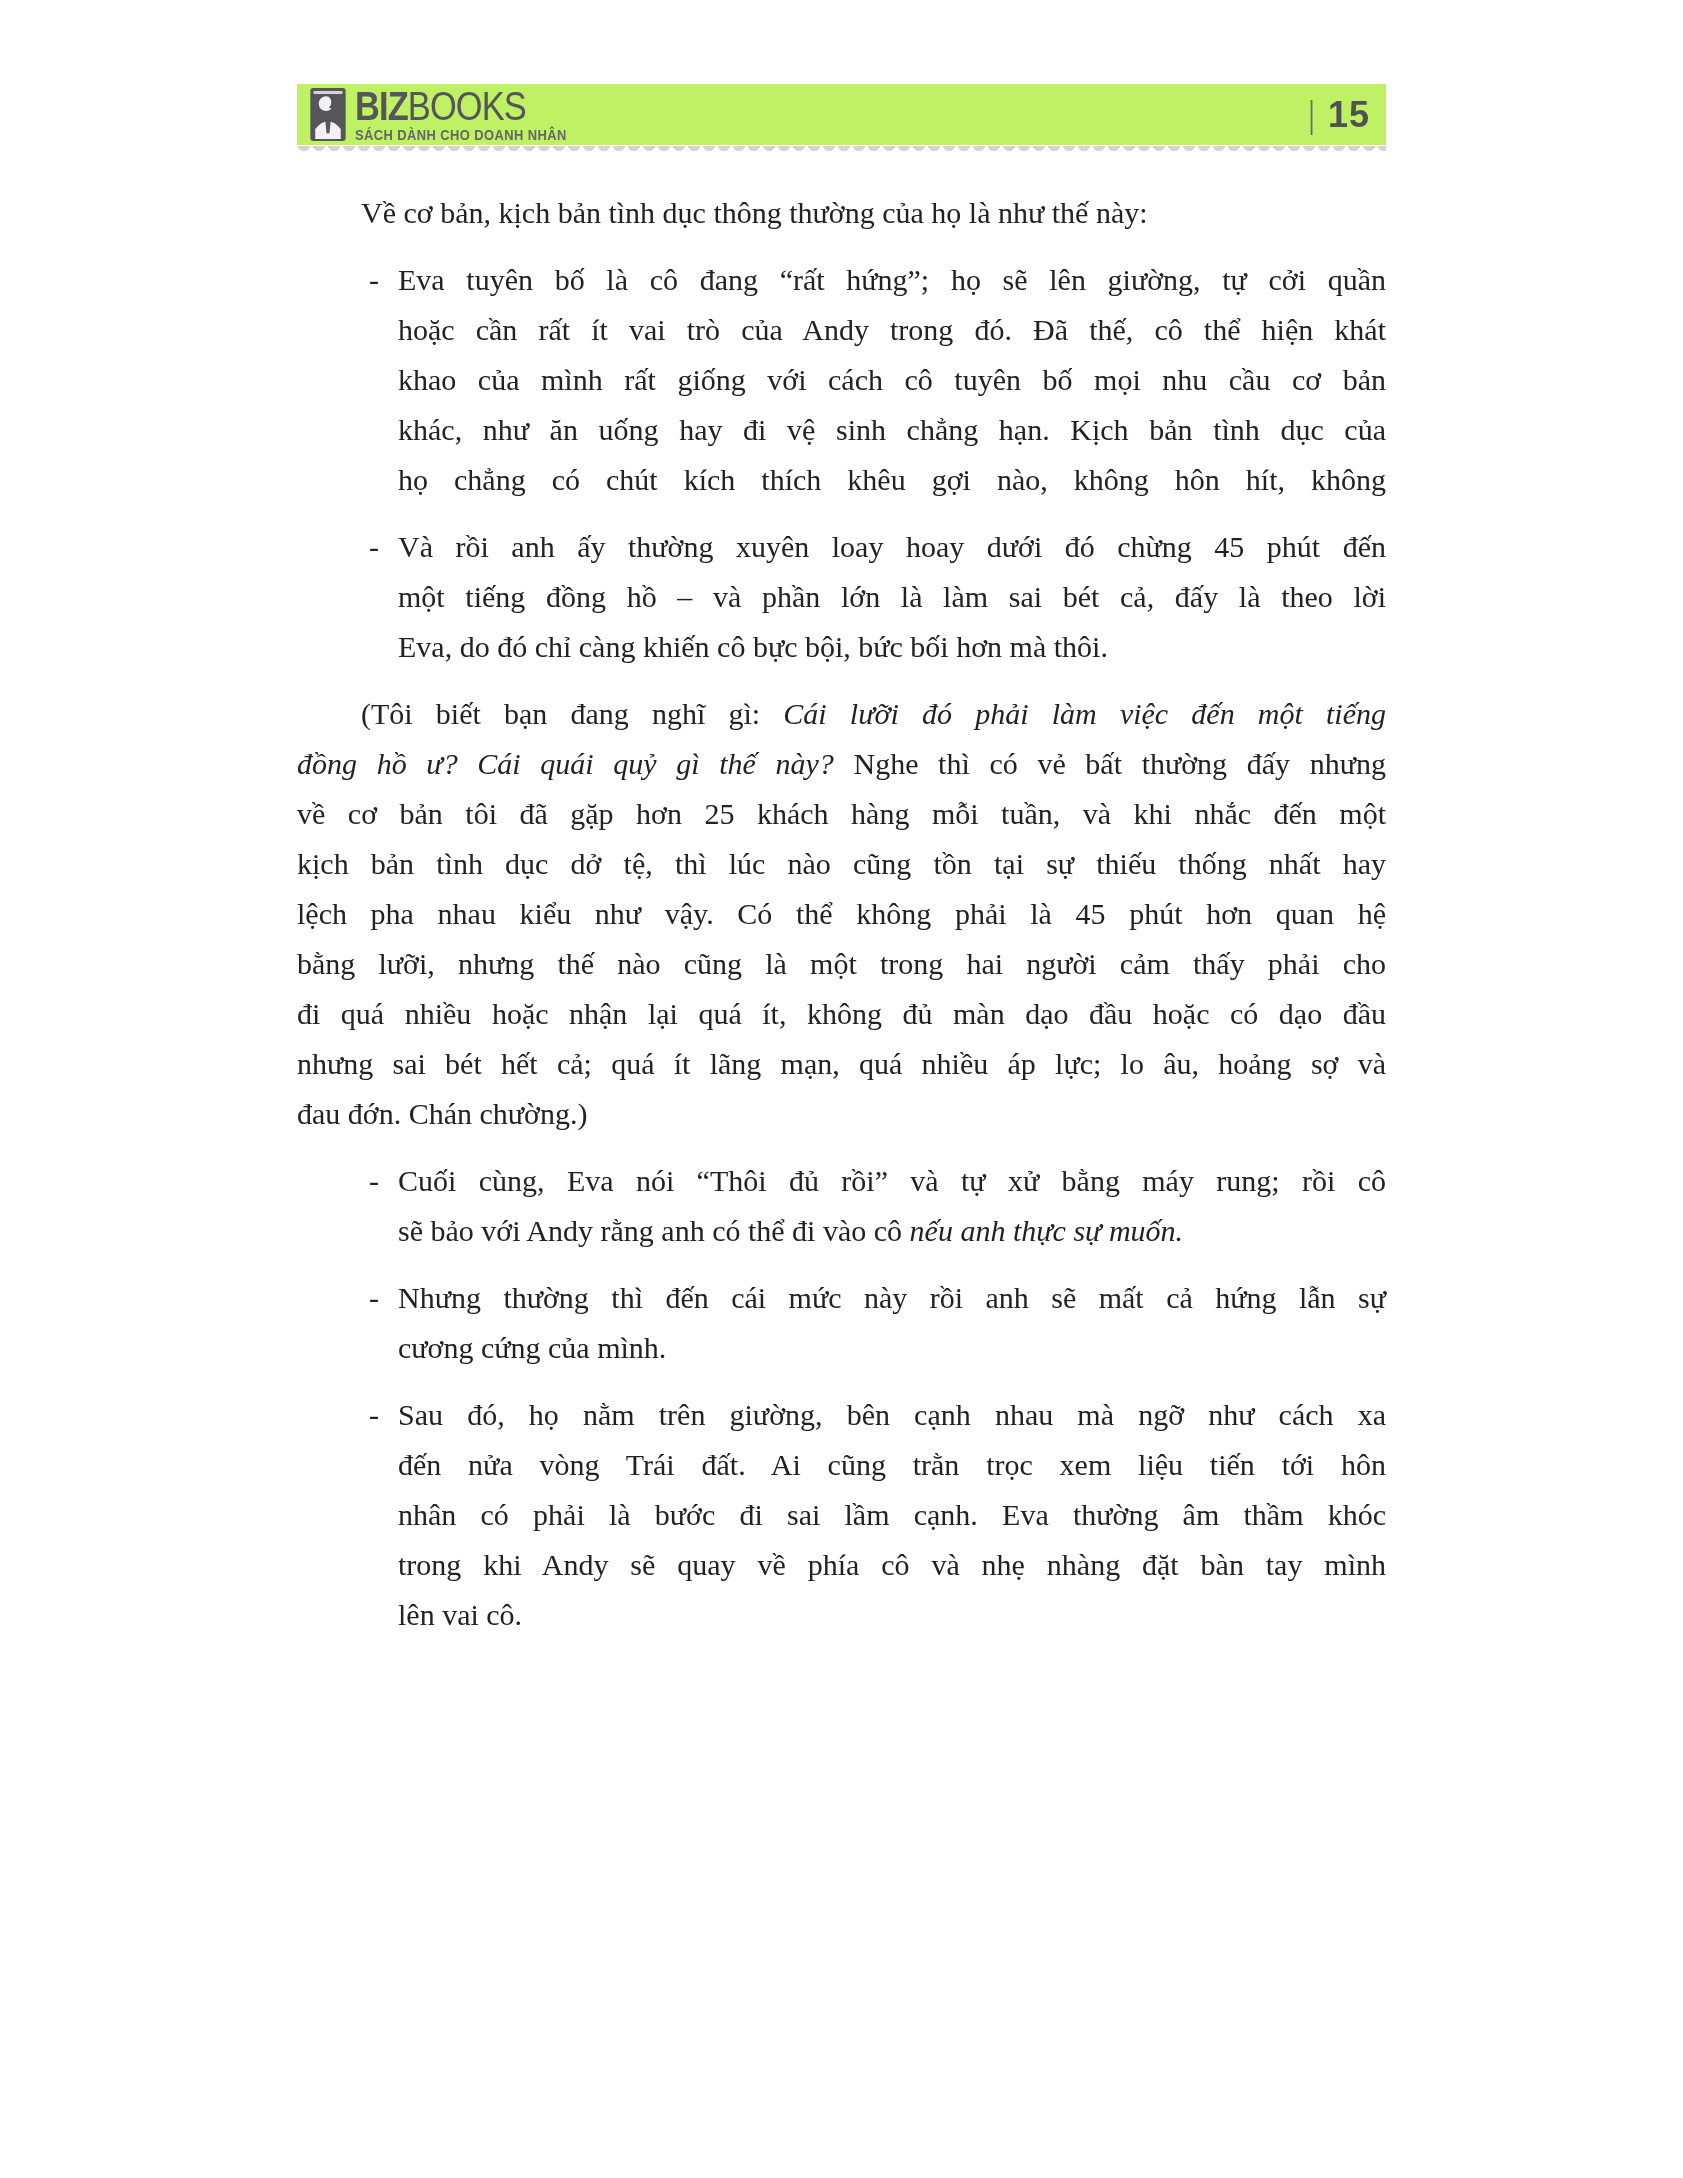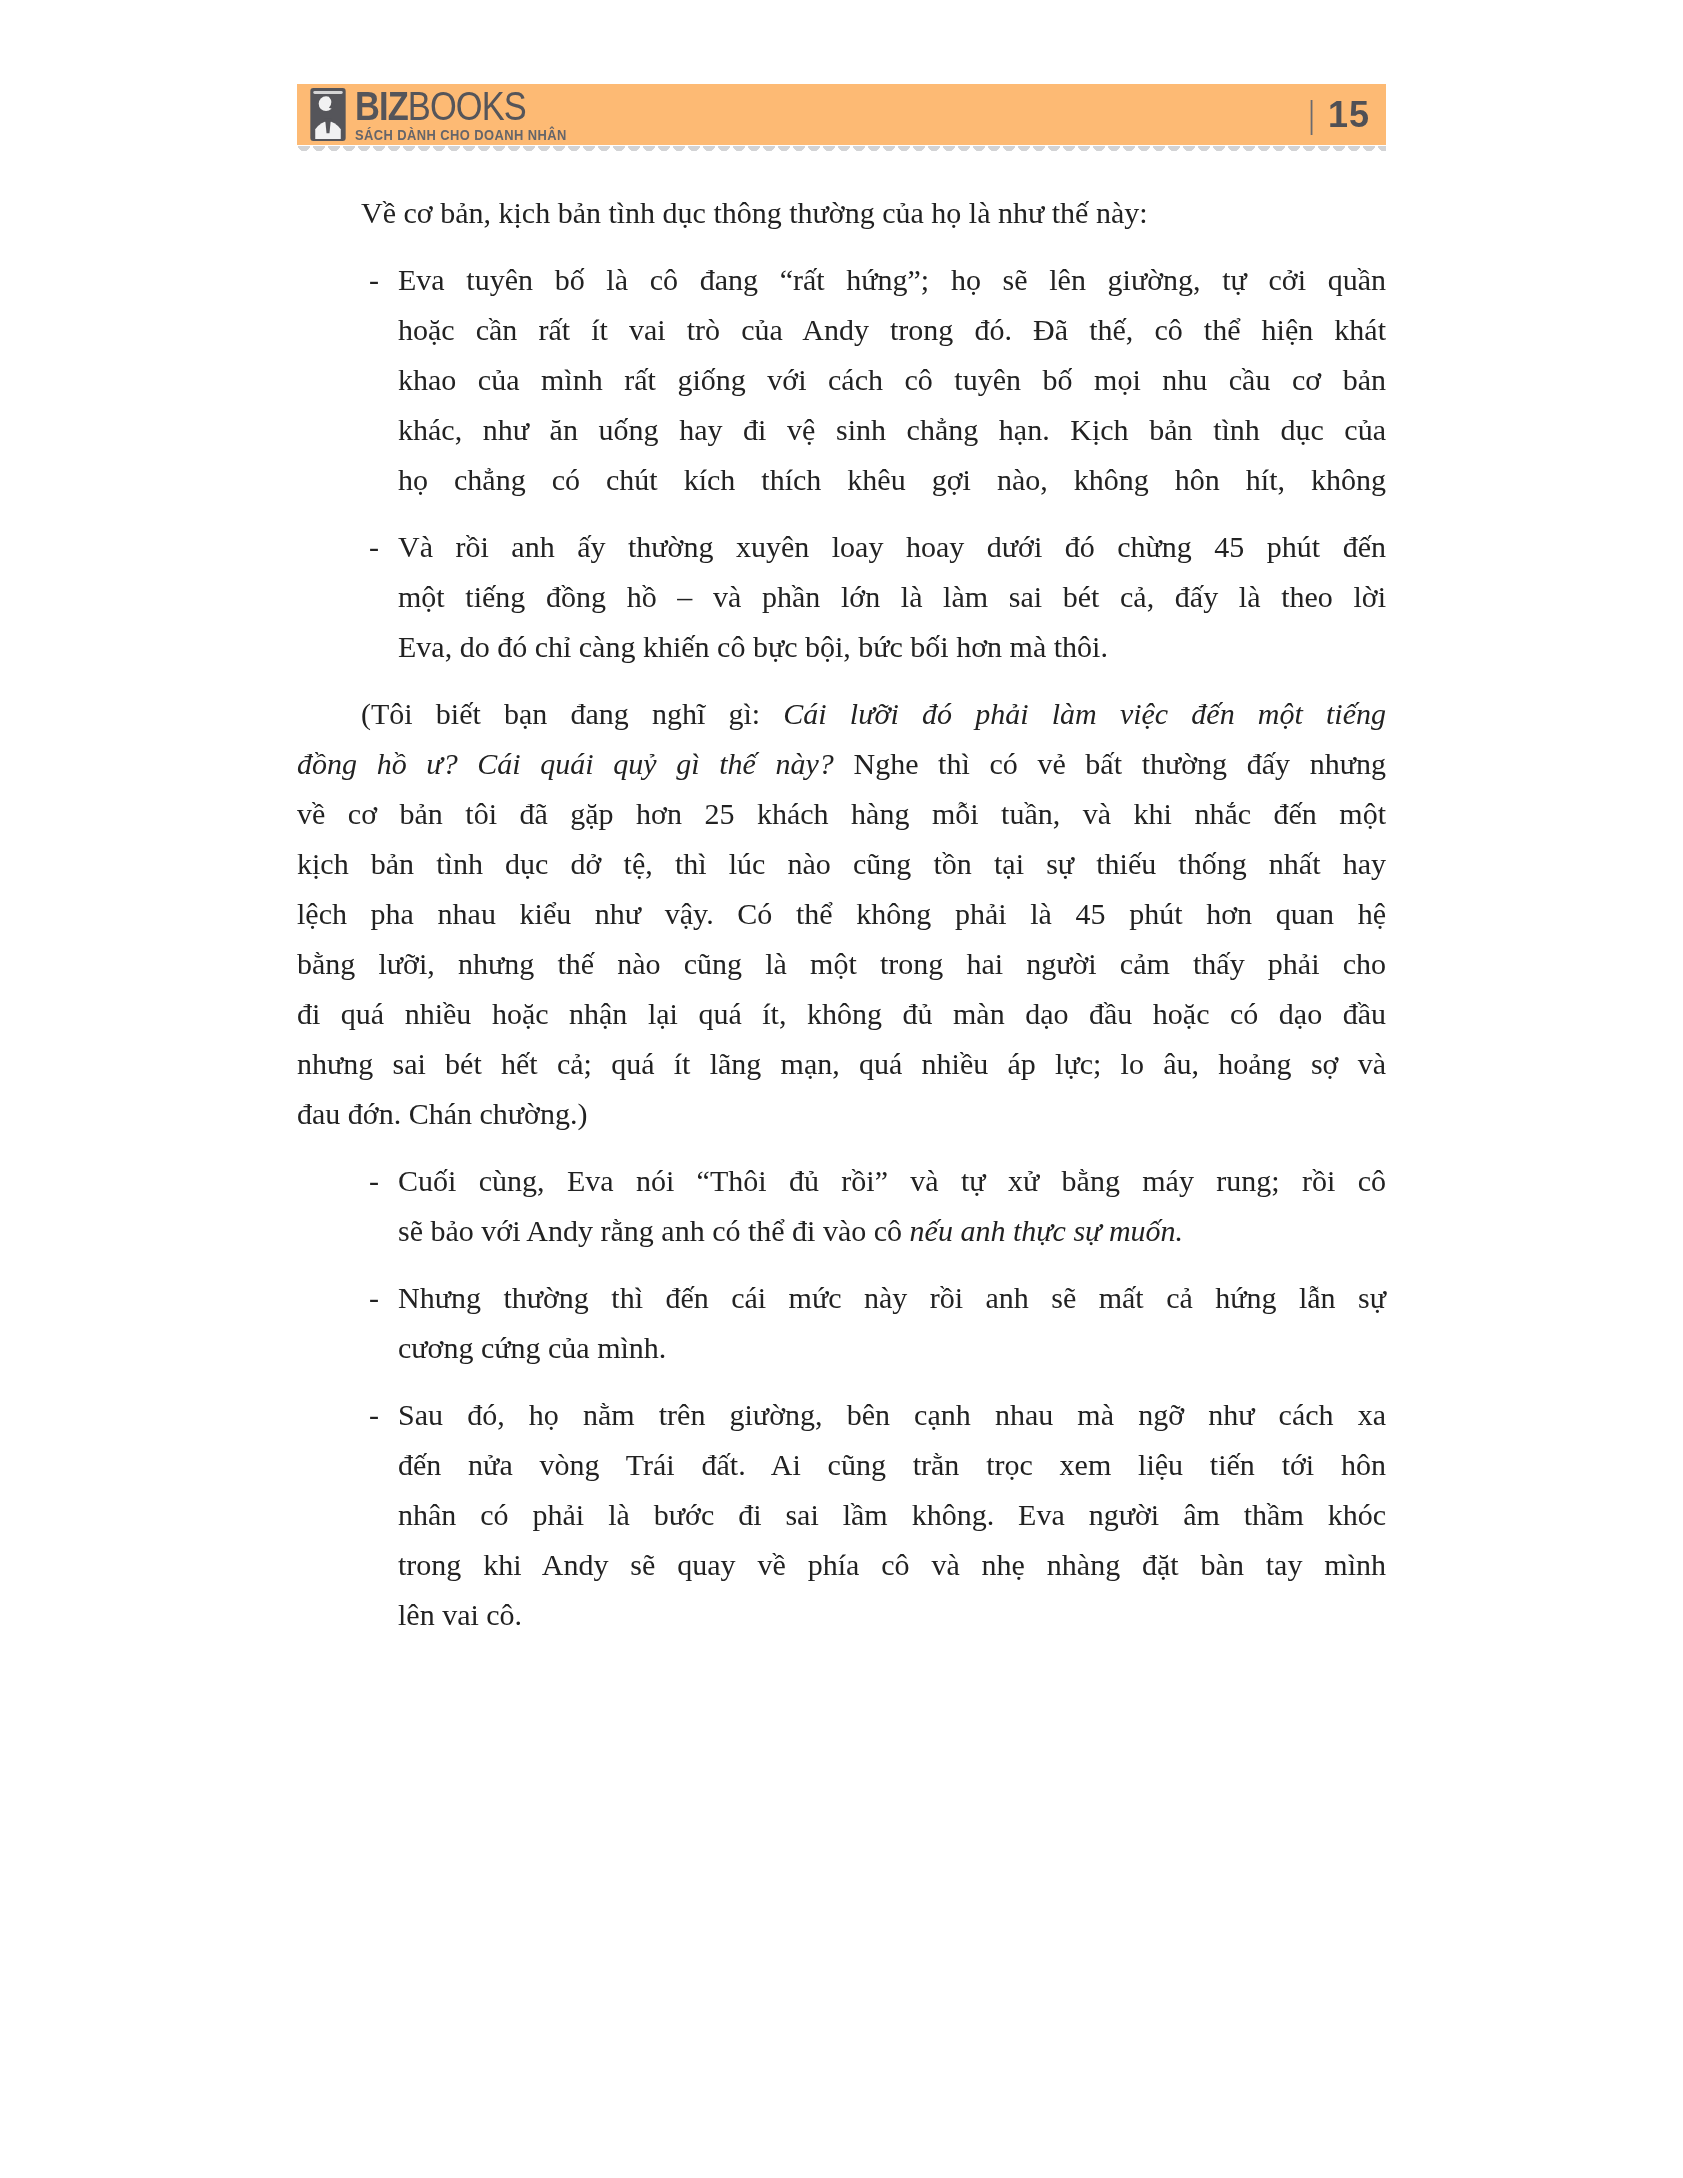--- a/index.html
+++ b/index.html
@@ -6,21 +6,21 @@
   body{
     width:1683px;height:2178px;
     background:#ffffff;
     font-family:"Liberation Serif","DejaVu Serif",serif;
     position:relative;
     overflow:hidden;
   }
   
   .header-bar{
     position:absolute;left:297px;top:84px;width:1089px;height:61px;
-    background:#fdba74;
+    background:#bef264;
     display:flex;align-items:center;justify-content:space-between;
     padding:0 16px 0 13px;box-sizing:border-box;
   }
   .scallop-edge{
     position:absolute;left:297px;top:146px;width:1089px;height:9px;
     background-image:radial-gradient(circle at 7px -1px,#d2d3d5 6px,rgba(0,0,0,0) 6.4px);
     background-size:15px 9px;background-repeat:repeat-x;
   }
   .logo-group{display:flex;align-items:center;gap:9px;}
   .logo-icon{width:36px;height:53px;display:block;flex:0 0 auto;}
@@ -116,18 +116,18 @@
     </div>
     <div class="block bullet">
       <span class="marker">-</span>
       <div class="line j"><span>Nhưng thường thì đến cái mức này rồi anh sẽ mất cả hứng lẫn sự</span></div>
       <div class="line"><span>cương cứng của mình.</span></div>
     </div>
     <div class="block bullet">
       <span class="marker">-</span>
       <div class="line j"><span>Sau đó, họ nằm trên giường, bên cạnh nhau mà ngỡ như cách xa</span></div>
       <div class="line j"><span>đến nửa vòng Trái đất. Ai cũng trằn trọc xem liệu tiến tới hôn</span></div>
-      <div class="line j"><span>nhân có phải là bước đi sai lầm không. Eva người âm thầm khóc</span></div>
+      <div class="line j"><span>nhân có phải là bước đi sai lầm cạnh. Eva thường âm thầm khóc</span></div>
       <div class="line j"><span>trong khi Andy sẽ quay về phía cô và nhẹ nhàng đặt bàn tay mình</span></div>
       <div class="line"><span>lên vai cô.</span></div>
     </div>
   </div>
 
 
 </body></html>

